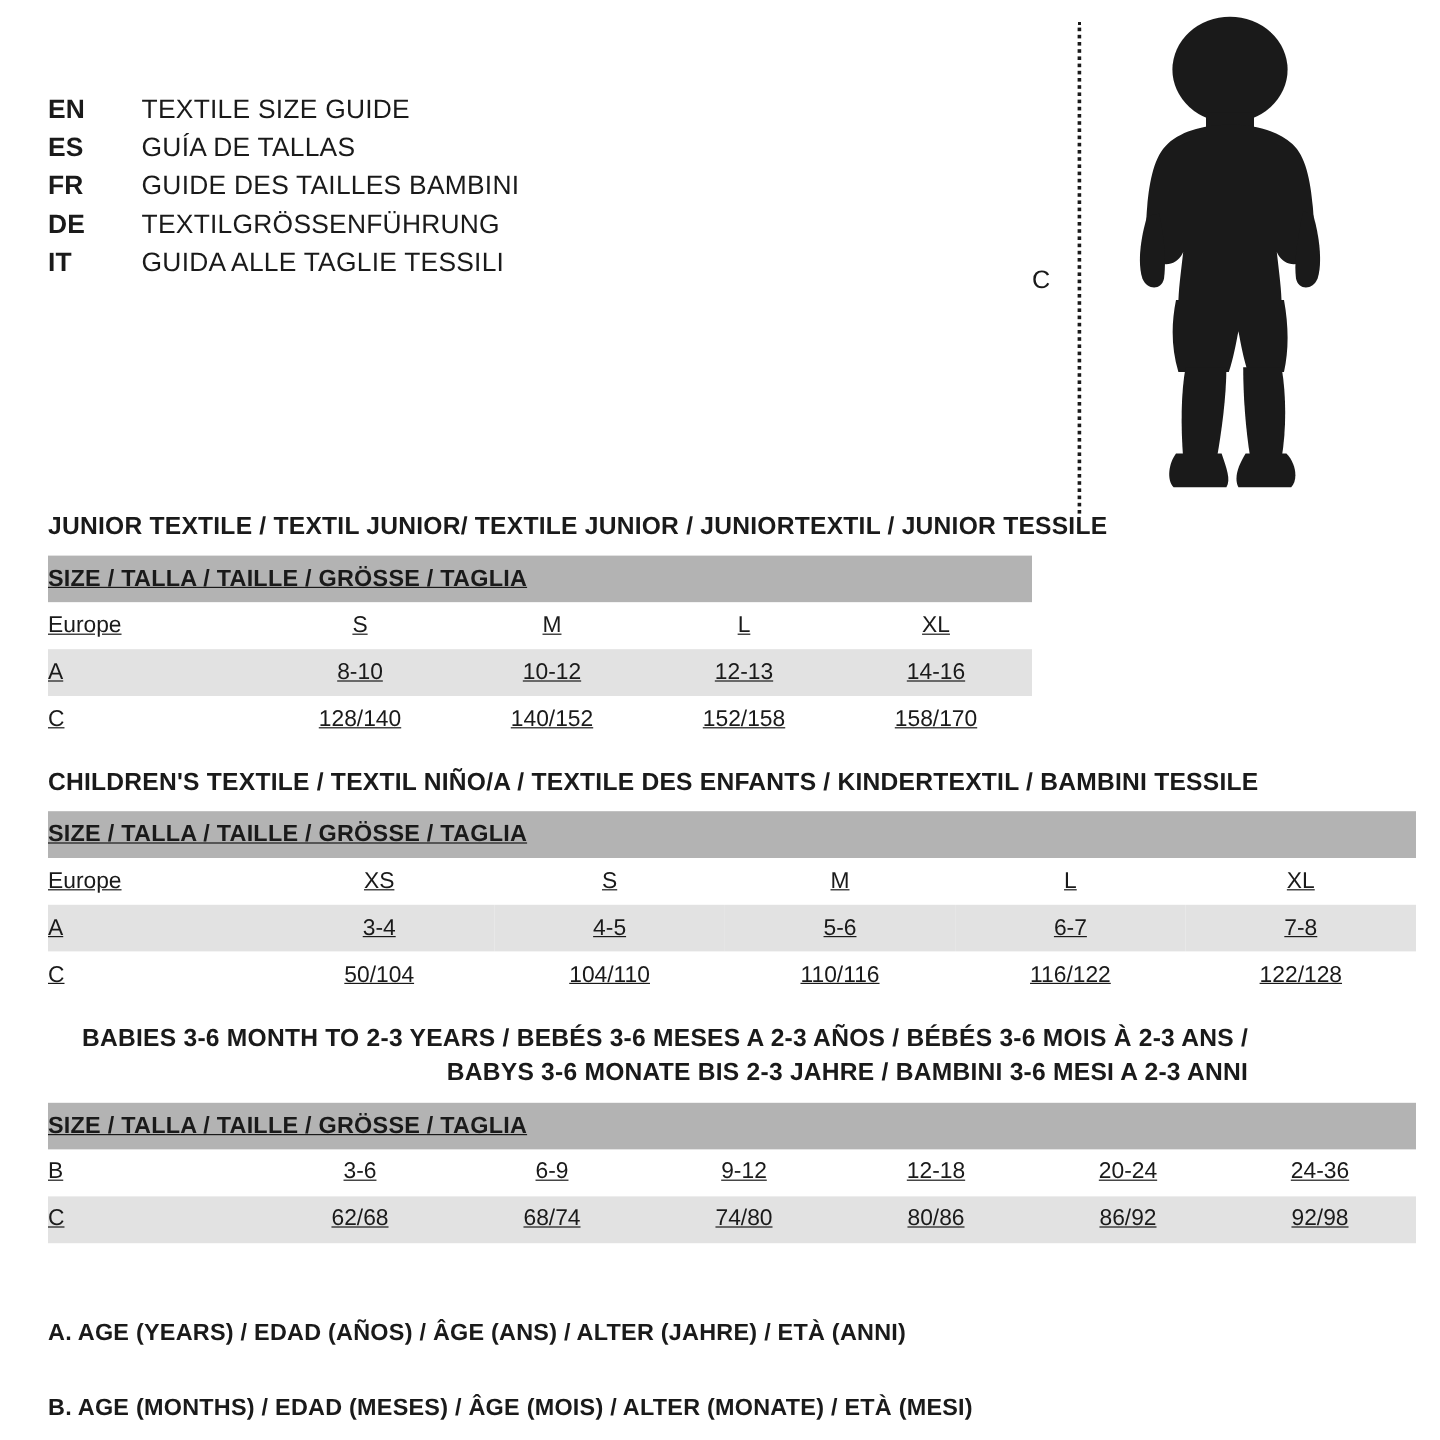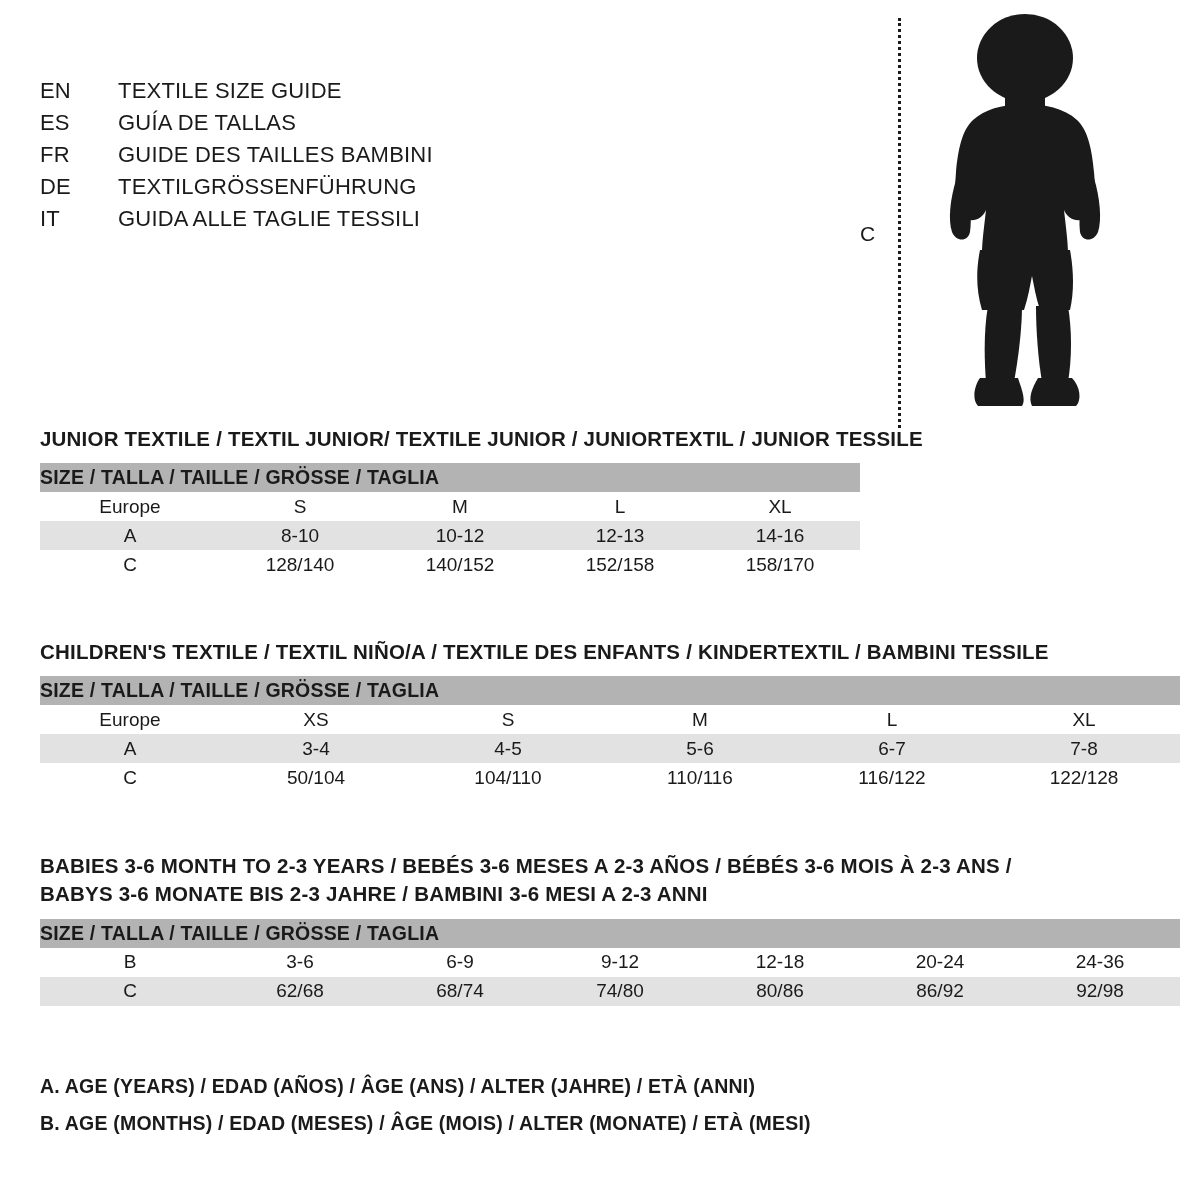--- a/index.html
+++ b/index.html
@@ -26,21 +26,21 @@
   .lang-row {
     display: flex;
     align-items: baseline;
     height: 32px;
     font-size: 22px;
     letter-spacing: 0.2px;
   }
   .lang-code {
     width: 78px;
     flex: 0 0 78px;
-    font-weight: 400;
+    font-weight: 700;
   }
   .lang-text {
     font-weight: 400;
     white-space: nowrap;
     margin-top: 48px;
   }
 
   
   .figure-area {
     position: absolute;
@@ -83,50 +83,52 @@
     margin-bottom: 10px;
     white-space: nowrap;
   }
   .section-title.two-line { white-space: normal; }
 
   table.size-table {
     border-collapse: collapse;
     font-size: 19px;
   }
   table.size-table td {
-    height: 29px;
+    height: 39px;
     padding: 0;
     vertical-align: middle;
+    text-decoration: underline;
   }
   .hdr-row td {
     background: #b3b3b3;
     font-weight: 700;
     padding-left: 8px;
     font-size: 19.5px;
     letter-spacing: 0.2px;
   }
   .row-shade td { background: #e2e2e2; }
   .row-plain td { background: #ffffff; }
   .rowlabel {
     padding-left: 8px;
-    text-align: center;
+    text-align: left;
   }
   .cell { text-align: center; }
 
   
   .legend {
     position: absolute;
     left: 40px;
     width: 1120px;
   }
   .legend-line {
     font-size: 19.5px;
     font-weight: 700;
     line-height: 1.9;
     letter-spacing: 0.2px;
+    margin-top: 25px;
   }
 </style>
 </head>
 <body>
 
 <div class="lang-block">
   <div class="lang-row">
     <span class="lang-code">EN</span>
     <span class="lang-text">TEXTILE SIZE GUIDE</span>
   </div>
@@ -252,21 +254,21 @@
       <td class="cell">104/110</td>
       <td class="cell">110/116</td>
       <td class="cell">116/122</td>
       <td class="cell">122/128</td>
     </tr>
   </tbody>
     </table>
 </div>
 
 <div class="section" style="top:852px;">
-  <div class="section-title two-line" style="width:1000px;">BABIES 3-6 MONTH TO 2-3 YEARS / BEBÉS 3-6 MESES A 2-3 AÑOS / BÉBÉS 3-6 MOIS À 2-3 ANS / BABYS 3-6 MONATE BIS 2-3 JAHRE / BAMBINI 3-6 MESI A 2-3 ANNI</div>
+  <div class="section-title two-line" style="width:1000px;text-align:right;">BABIES 3-6 MONTH TO 2-3 YEARS / BEBÉS 3-6 MESES A 2-3 AÑOS / BÉBÉS 3-6 MOIS À 2-3 ANS / BABYS 3-6 MONATE BIS 2-3 JAHRE / BAMBINI 3-6 MESI A 2-3 ANNI</div>
   <table class="size-table" style="width:1140px;">
     <tbody>
         <tr class="hdr-row">
       <td colspan="7">SIZE / TALLA / TAILLE / GRÖSSE / TAGLIA</td>
     </tr>
     <tr class="row-plain">
       <td class="rowlabel" style="width:180px;">B</td>
       <td class="cell" style="width:160px;">3-6</td>
       <td class="cell" style="width:160px;">6-9</td>
       <td class="cell" style="width:160px;">9-12</td>

